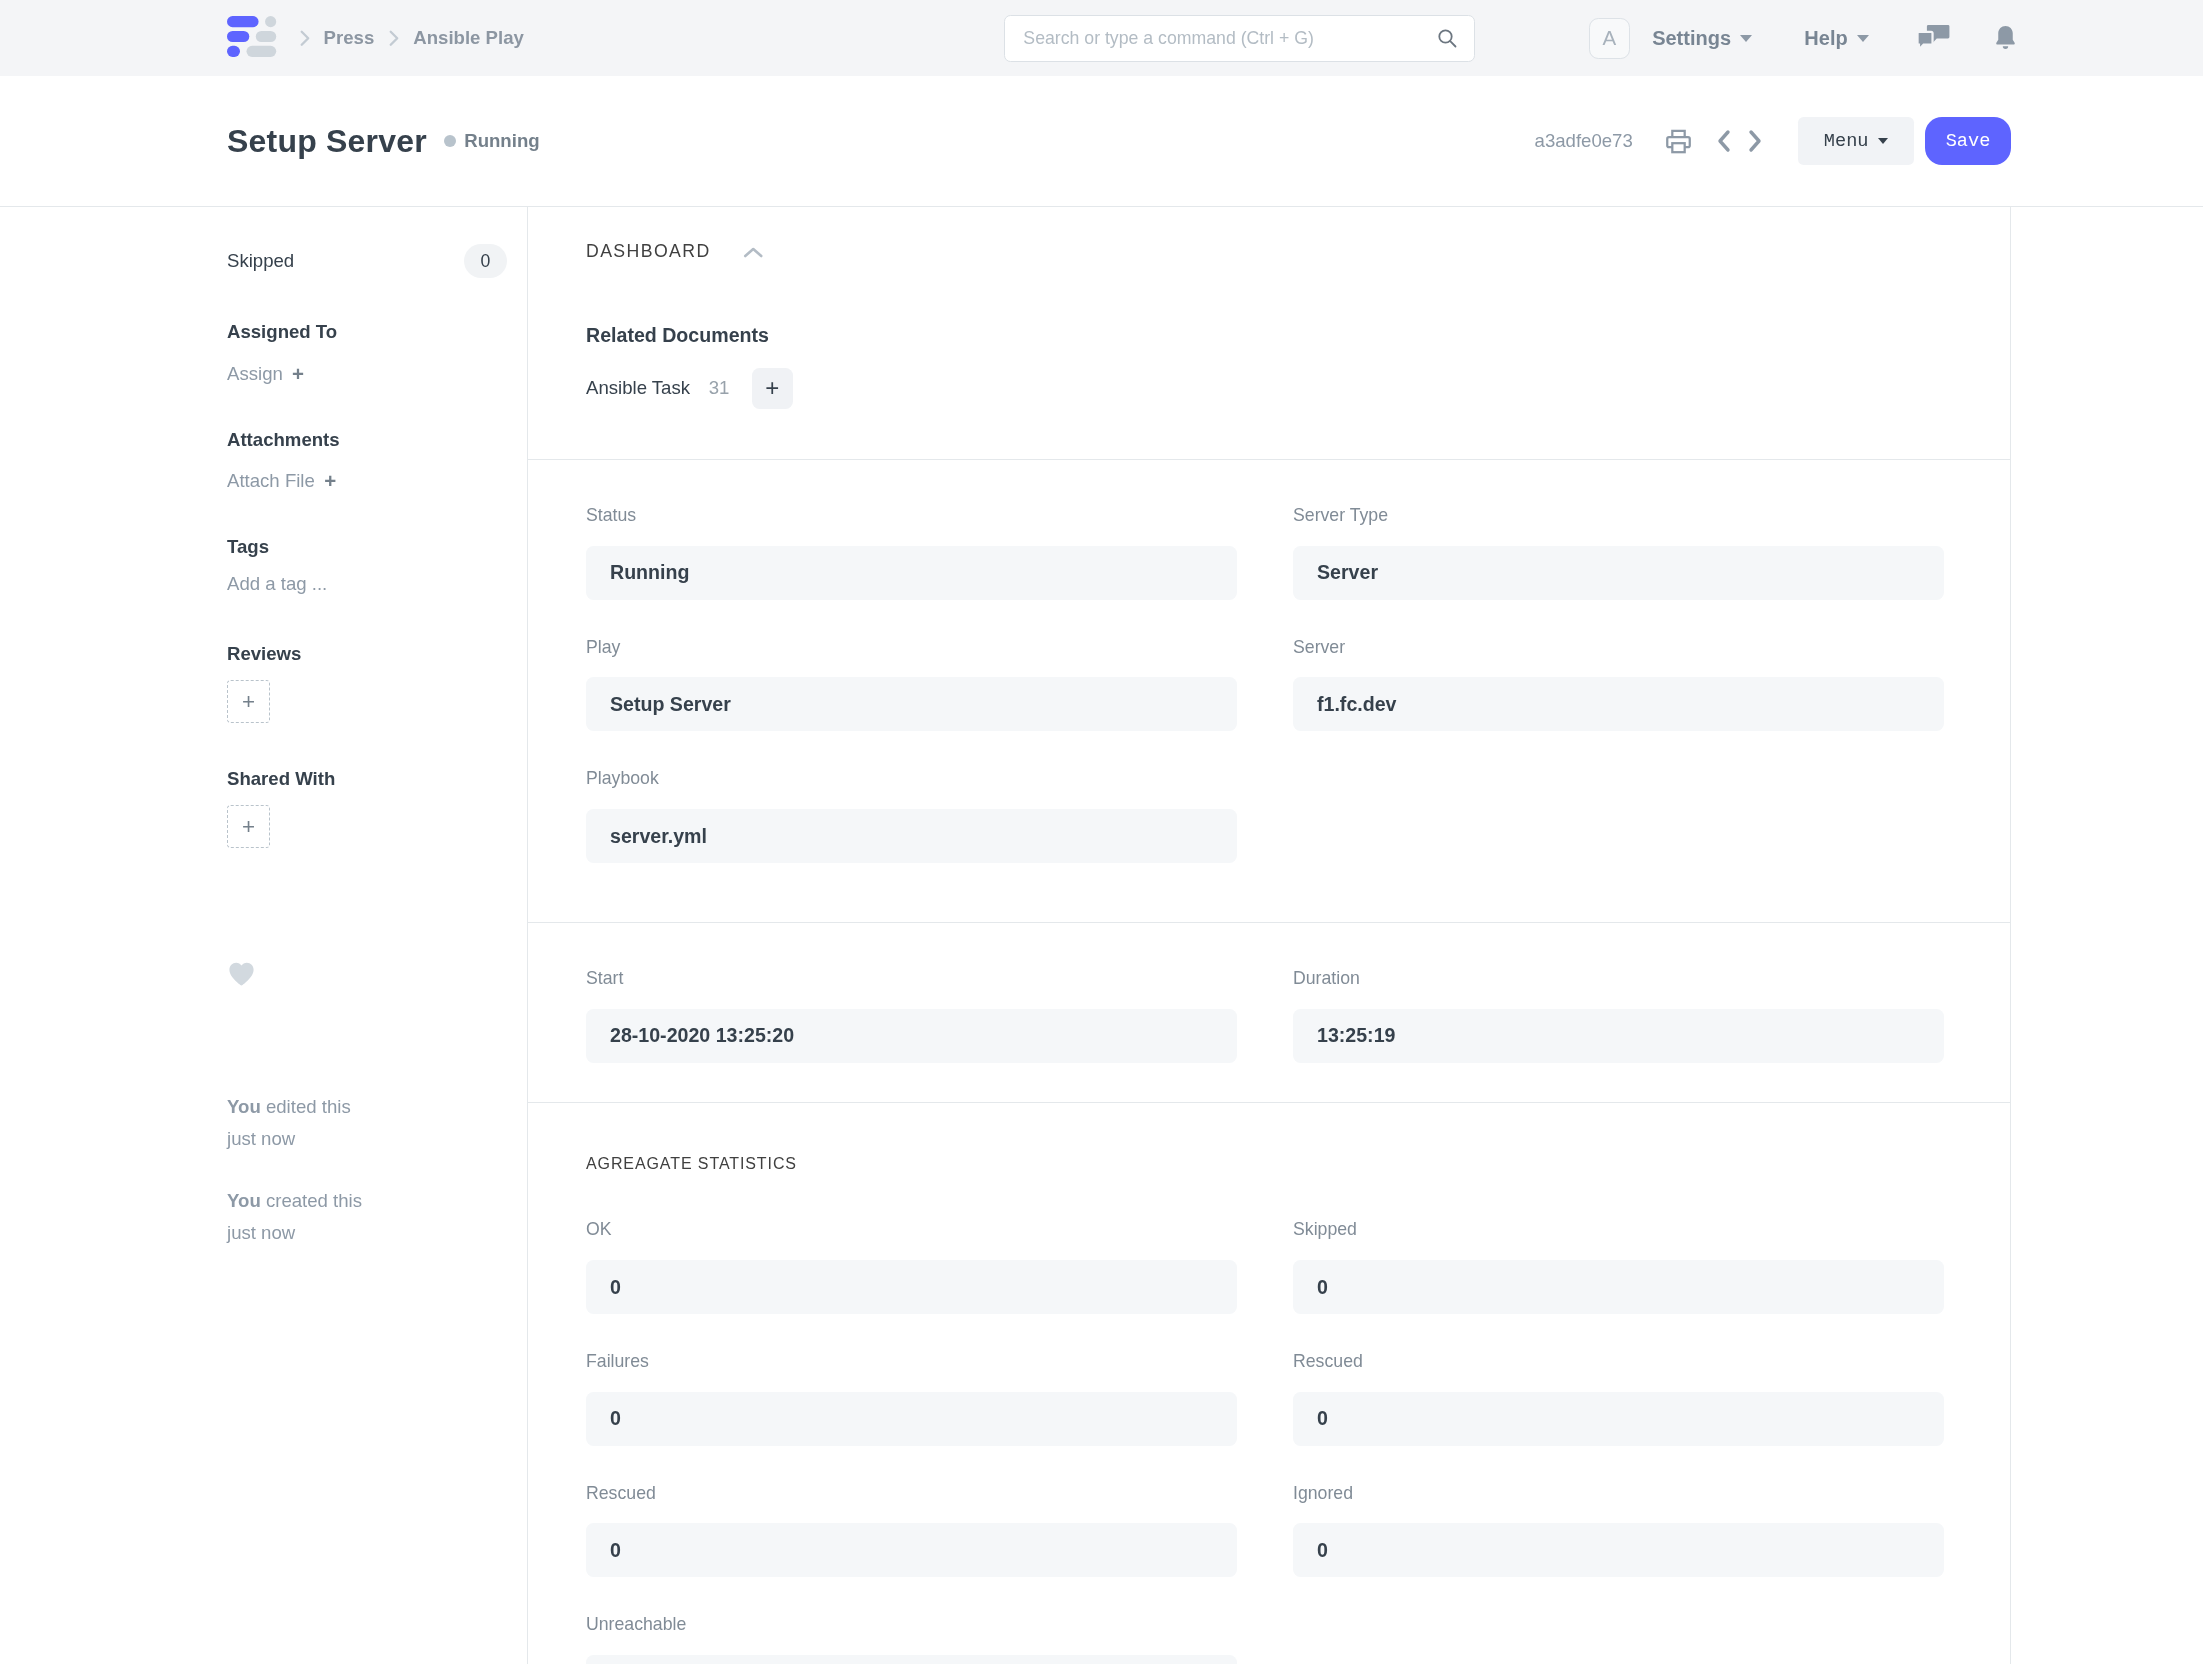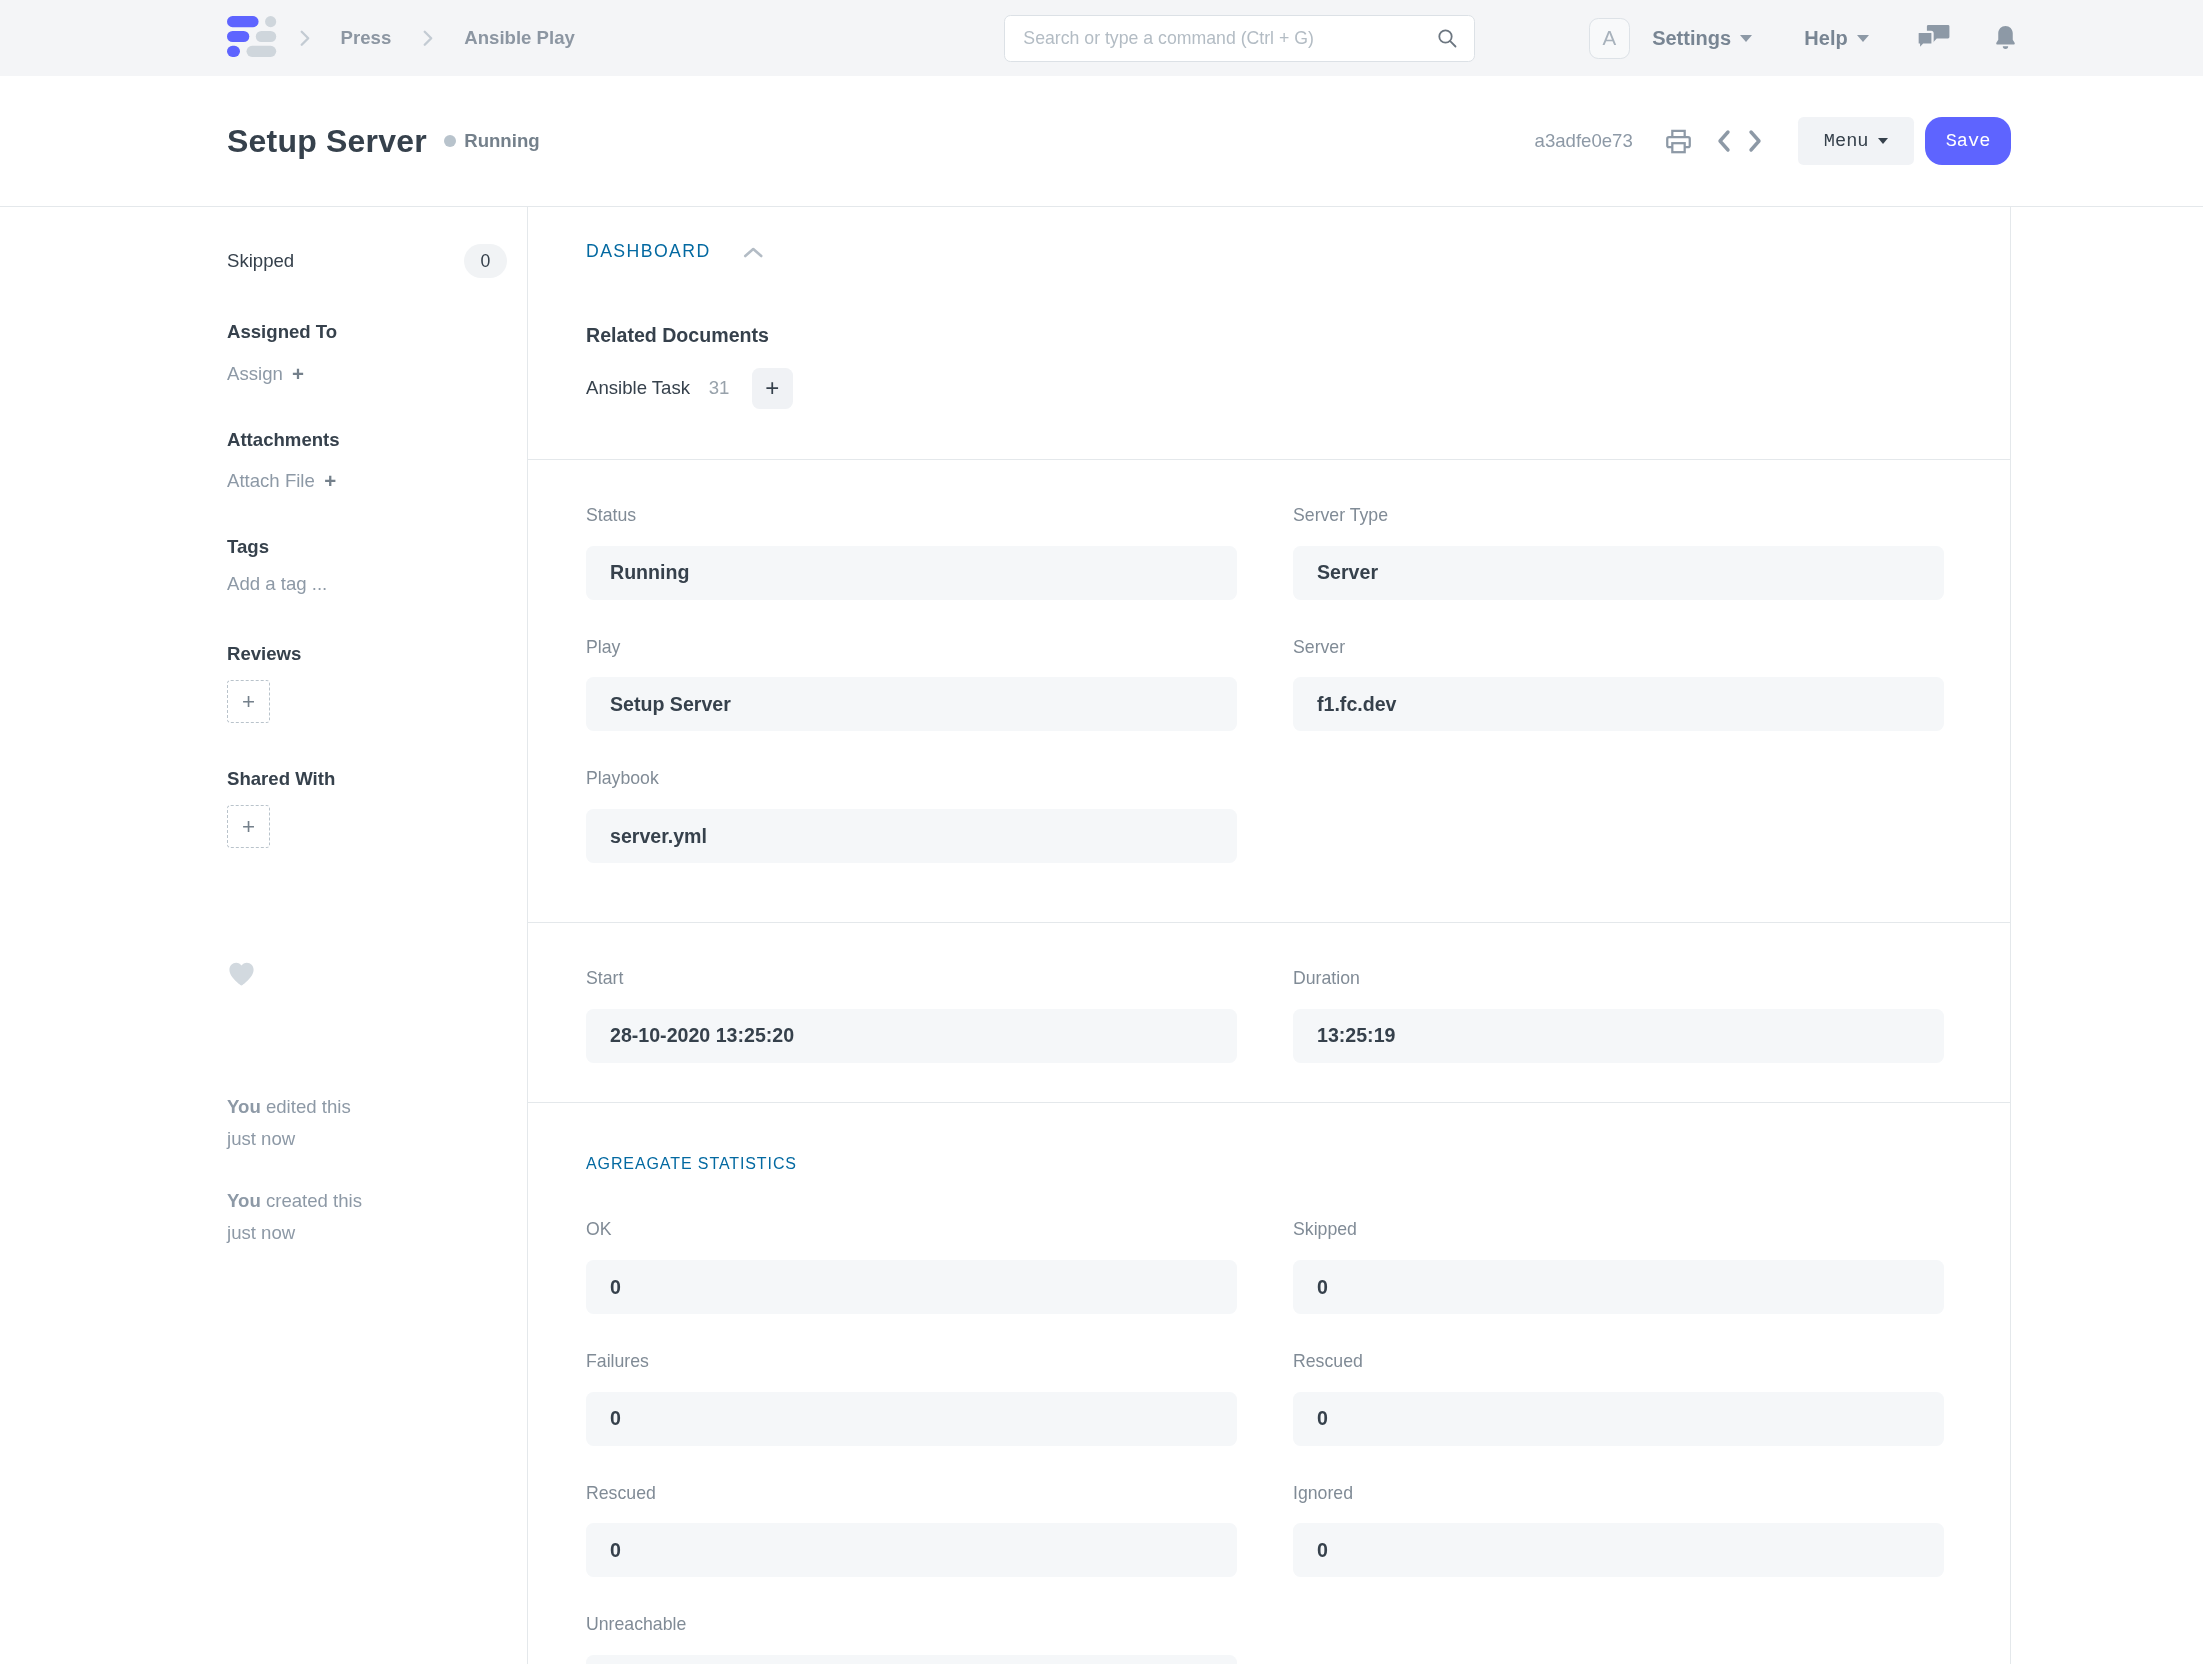--- a/index.html
+++ b/index.html
@@ -3,21 +3,21 @@
 <meta charset="utf-8">
 <style>
   * { margin:0; padding:0; box-sizing:border-box; }
   html,body { width:2204px; height:1665px; overflow:hidden; background:#fff;
               font-family:"Liberation Sans", sans-serif; color:#36414C; }
 
   
   .navbar { height:76px; background:#F4F5F7; display:flex; align-items:center;
             padding:0 186px 0 227px; }
   .logo { flex:0 0 auto; }
-  .breadcrumb { display:flex; align-items:center; gap:30px; margin-left:18.6px; }
+  .breadcrumb { display:flex; align-items:center; gap:13px; margin-left:18.6px; }
   .crumb { font-size:18.6px; font-weight:600; color:#8C96A2; cursor:pointer; }
   .crumb-sep { display:flex; align-items:center; }
   .search-wrap { margin-left:auto; width:471px; height:47px; background:#fff;
                  border:0.9px solid #DCE1E6; border-radius:6.5px; display:flex;
                  align-items:center; padding:0 15px 0 18.6px; }
   .search-wrap input { flex:1; border:none; outline:none; font-size:17.7px;
                        color:#36414C; background:transparent;
                        font-family:"Liberation Sans", sans-serif; }
   .search-wrap input::placeholder { color:#B3BCC4; }
   .nav-right { display:flex; align-items:center; margin-left:114px; }
@@ -74,21 +74,21 @@
                   border-radius:3.7px; display:flex; align-items:center; justify-content:center;
                   font-size:22.4px; color:#74808B; cursor:pointer; }
   .heart-wrap { margin-top:112px; cursor:pointer; width:30px; }
   .activity { margin-top:104px; font-size:18.6px; color:#8D99A6; }
   .activity-item { line-height:32px; margin-bottom:30px; }
   .activity-item b { color:#8D99A6; }
 
   
   .dash-section { height:253px; border-bottom:0.9px solid #E4E8EB; padding:34px 58px 0; }
   .dash-head { display:flex; align-items:center; gap:32px; cursor:pointer; width:261px; }
-  .section-title { font-size:17.7px; color:#0369a1; letter-spacing:1.4px; }
+  .section-title { font-size:17.7px; color:#404040; letter-spacing:1.4px; }
   .related-title { margin-top:62px; font-size:19.6px; font-weight:700; color:#36414C; }
   .link-row { margin-top:20.5px; display:flex; align-items:center; }
   .link-label { font-size:18.6px; color:#36414C; cursor:pointer; }
   .link-count { font-size:18.6px; color:#98A2AB; margin-left:18.6px; }
   .link-add-btn { margin-left:22.4px; width:41px; height:41px; background:#F0F2F5;
                   border-radius:7.5px; border:none; font-size:24px; color:#36414C;
                   cursor:pointer; display:flex; align-items:center; justify-content:center;
                   font-family:"Liberation Sans", sans-serif; }
 
   .cols { display:flex; column-gap:56px; }

